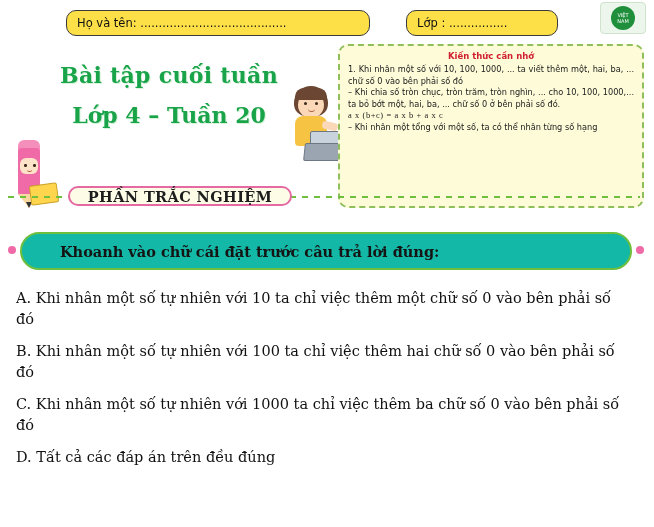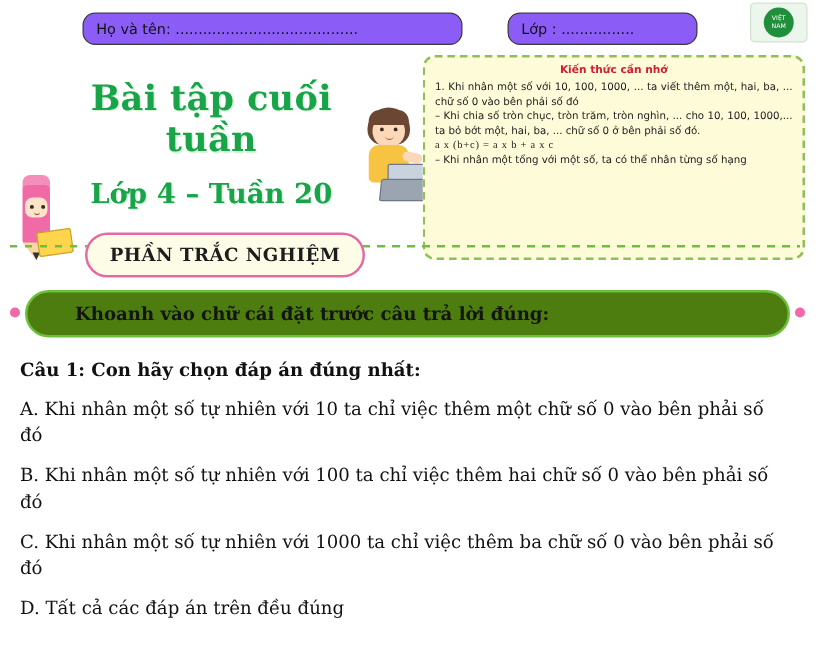--- a/index.html
+++ b/index.html
@@ -20,21 +20,21 @@
     position: absolute;
     top: 6px;
     left: 0;
     width: 654px;
     height: 34px;
   }
   .field-box {
     position: absolute;
     border: 1.5px solid #3a3a3a;
     border-radius: 10px;
-    background: #8b5cf6;
+    background: #fde047;
     font-size: 11.5px;
     color: #111;
     font-family: "DejaVu Sans", sans-serif;
     display: flex;
     align-items: center;
     padding-left: 10px;
     white-space: nowrap;
   }
   .field-name {
     left: 66px;
@@ -83,21 +83,21 @@
   .title-block {
     position: absolute;
     left: 44px;
     top: 62px;
     width: 250px;
     text-align: center;
     color: #19a44a;
     font-family: "DejaVu Serif", serif;
   }
   .title-line1 {
-    font-size: 28px;
+    font-size: 22px;
     font-weight: bold;
     letter-spacing: 0.3px;
     text-shadow: 1px 1px 0 #d6f2d9;
   }
   .title-line2 {
     font-size: 22px;
     font-weight: bold;
     margin-top: 14px;
     text-shadow: 1px 1px 0 #d6f2d9;
   }
@@ -226,21 +226,21 @@
     position: absolute; left: 24px; top: 48px; width: 26px; height: 18px;
     background: #ffd54d; border: 1px solid #c9a227; border-radius: 2px; transform: rotate(-8deg);
   }
 
   
   .ribbon {
     position: absolute;
     left: 68px;
     top: 186px;
     width: 224px;
-    height: 36px;
+    height: 20px;
     background: #fdfde7;
     border: 2px solid #e56aa3;
     border-radius: 18px;
     display: flex;
     align-items: center;
     justify-content: center;
     box-sizing: border-box;
   }
   .ribbon-text {
     color: #1d1d1d;
@@ -257,21 +257,21 @@
   .ribbon-wave-left { left: 8px; width: 62px; }
   .ribbon-wave-right { left: 290px; width: 350px; }
 
   
   .instruction {
     position: absolute;
     left: 20px;
     top: 232px;
     width: 612px;
     height: 38px;
-    background: #4d7c0f;
+    background: #14b8a6;
     border: 2px solid #6fbf3e;
     border-radius: 19px;
     box-sizing: border-box;
     display: flex;
     align-items: center;
     padding-left: 38px;
   }
   .instruction-text {
     font-family: "DejaVu Serif", serif;
     font-size: 14.5px;
@@ -379,18 +379,17 @@
   <span class="ribbon-text">PHẦN TRẮC NGHIỆM</span>
 </div>
 
 <div class="instr-dot d1"></div>
 <div class="instr-dot d2"></div>
 <div class="instruction">
   <span class="instruction-text">Khoanh vào chữ cái đặt trước câu trả lời đúng:</span>
 </div>
 
 <div class="q-area">
-  <div class="q-title">Câu 1: Con hãy chọn đáp án đúng nhất:</div>
   <div class="q-opt">A. Khi nhân một số tự nhiên với 10 ta chỉ việc thêm một chữ số 0 vào bên phải số đó</div>
   <div class="q-opt">B. Khi nhân một số tự nhiên với 100 ta chỉ việc thêm hai chữ số 0 vào bên phải số đó</div>
   <div class="q-opt">C. Khi nhân một số tự nhiên với 1000 ta chỉ việc thêm ba chữ số 0 vào bên phải số đó</div>
   <div class="q-opt">D. Tất cả các đáp án trên đều đúng</div>
 </div>
 
 </body></html>

